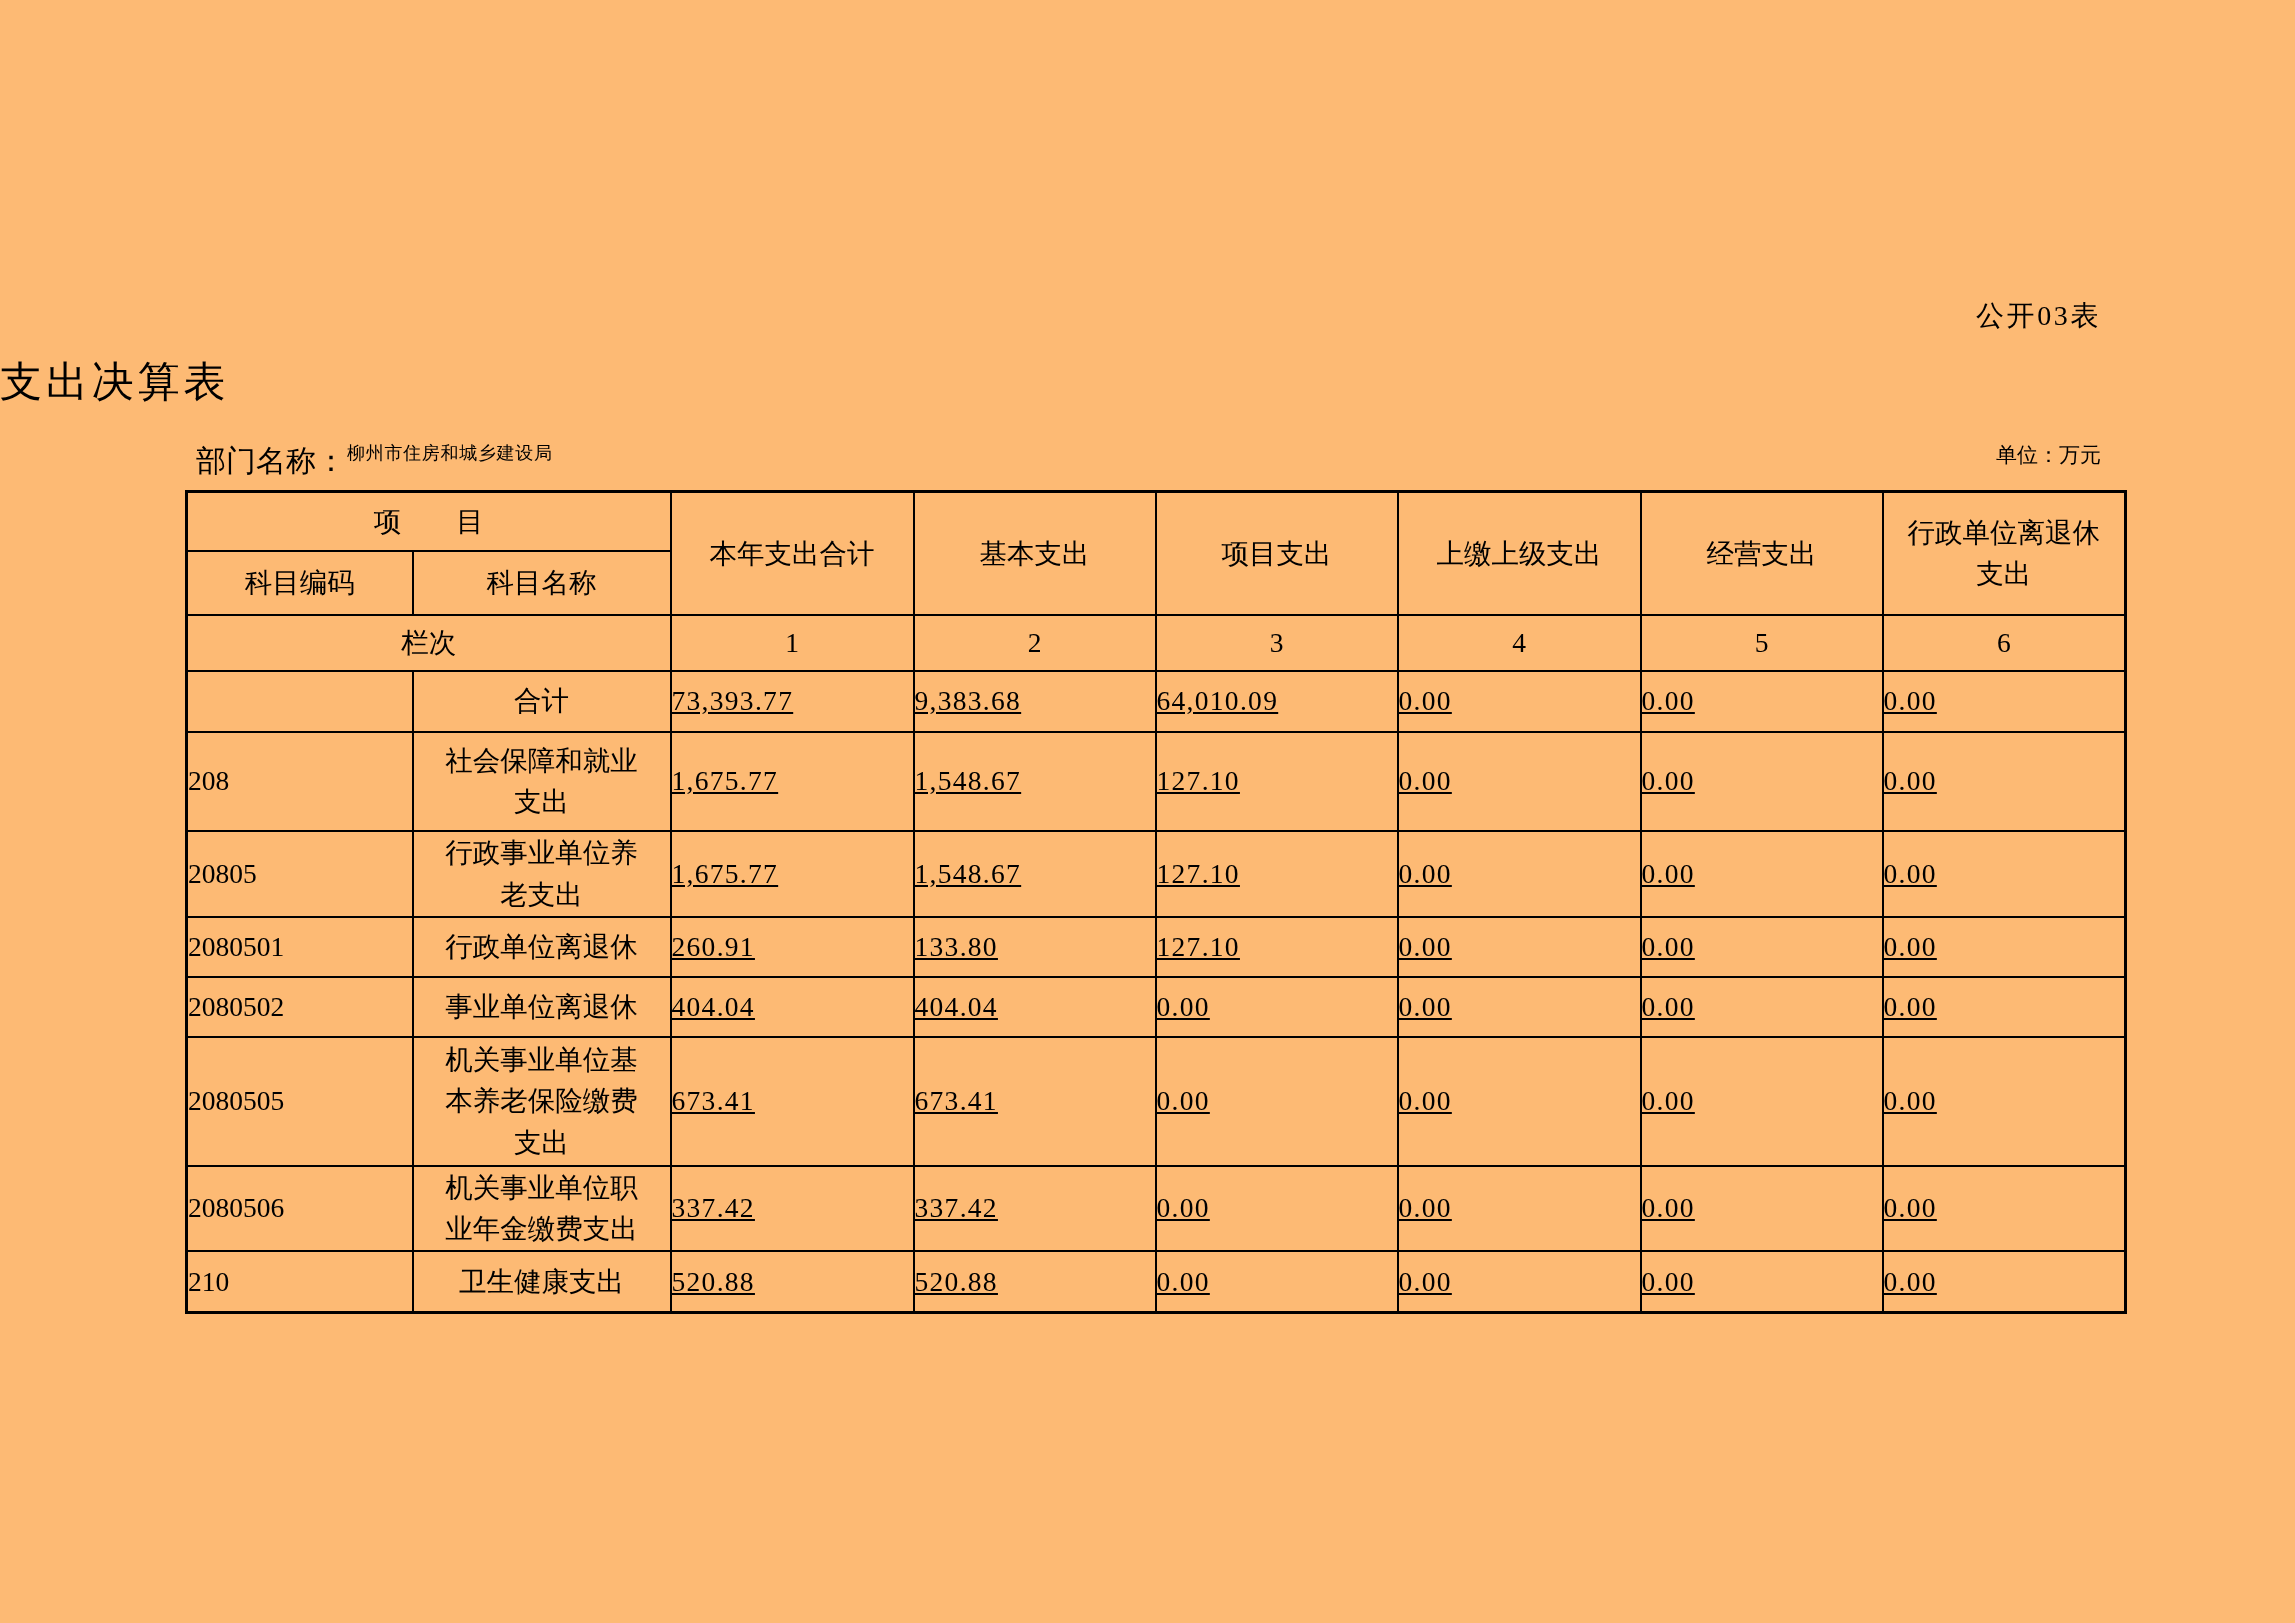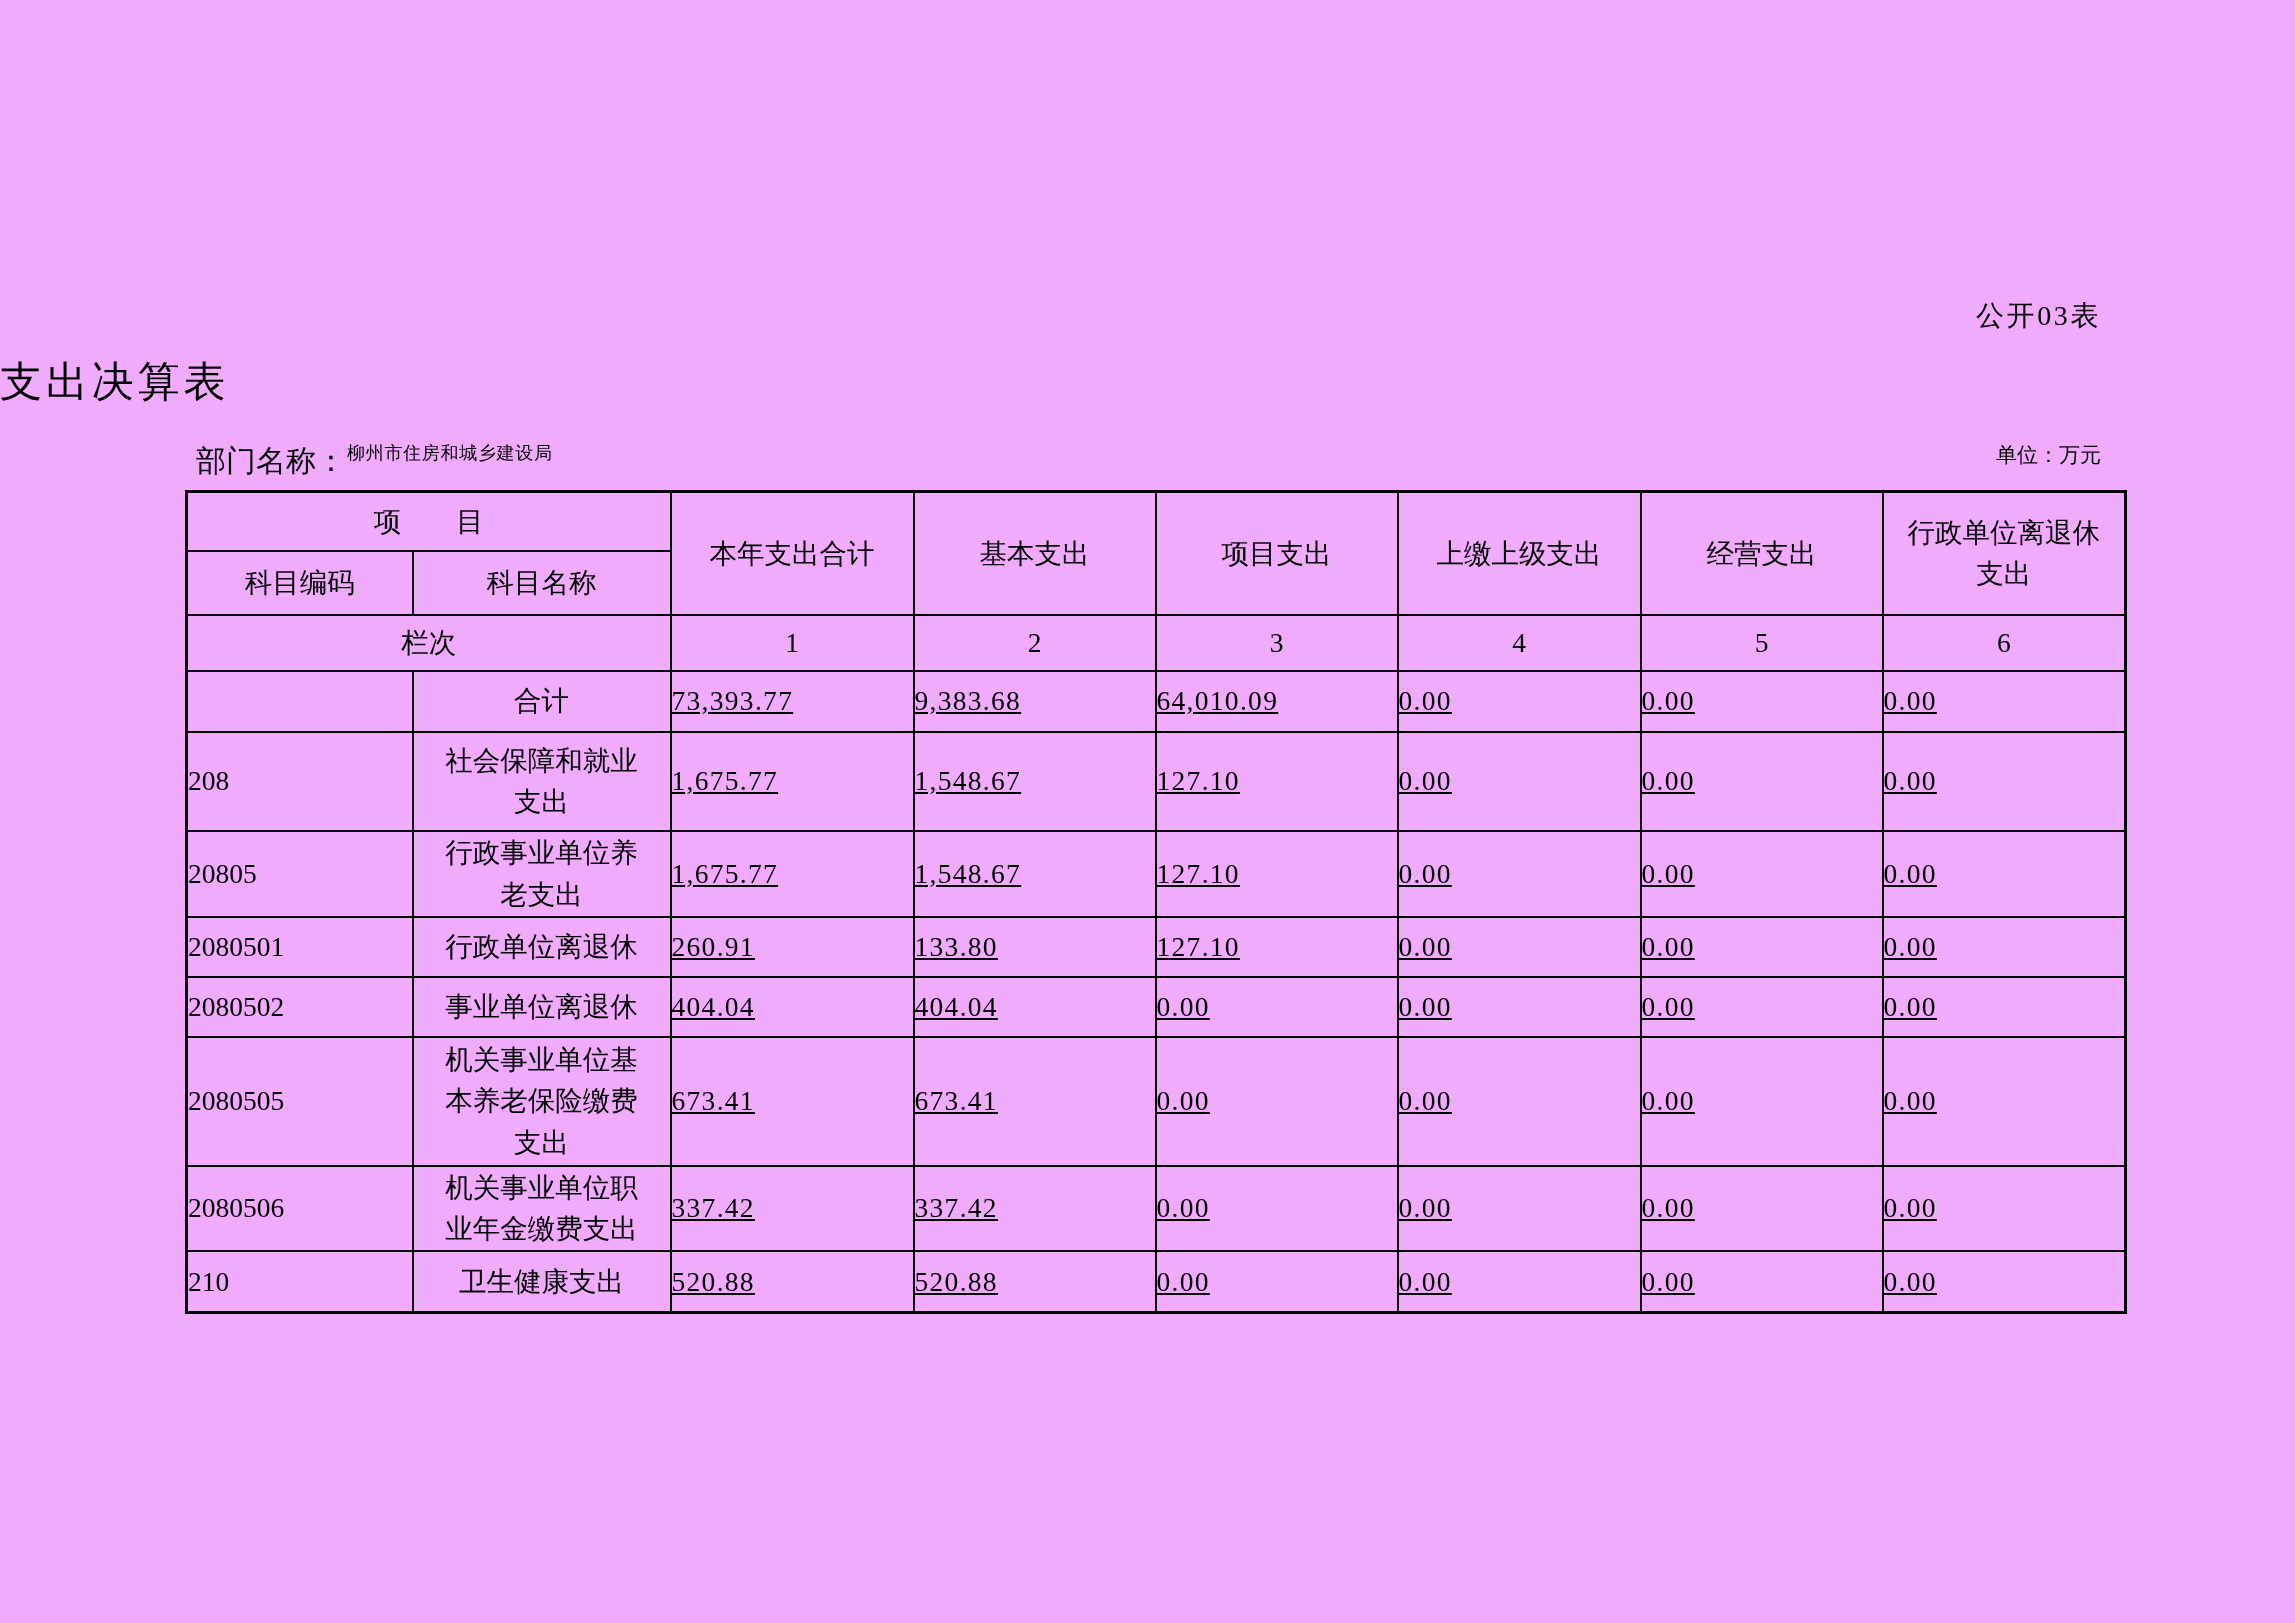--- a/index.html
+++ b/index.html
@@ -1,20 +1,20 @@
 <!DOCTYPE html>
 <html style="font-size:10.5px"><head>
 <meta charset="utf-8">
 <style>
   html, body { margin: 0; padding: 0; background: #ffffff; }
   .page {
     position: relative;
     width: 2295px;
     height: 1623px;
-    background: #f0abfc;
+    background: #fdba74;
     color: #000000;
     font-family: "Liberation Serif", "DejaVu Serif", serif;
     overflow: hidden;
   }
   .corner-label {
     position: absolute;
     top: 302px;
     right: 194px;
     font-size: 28px;
     line-height: 1;

